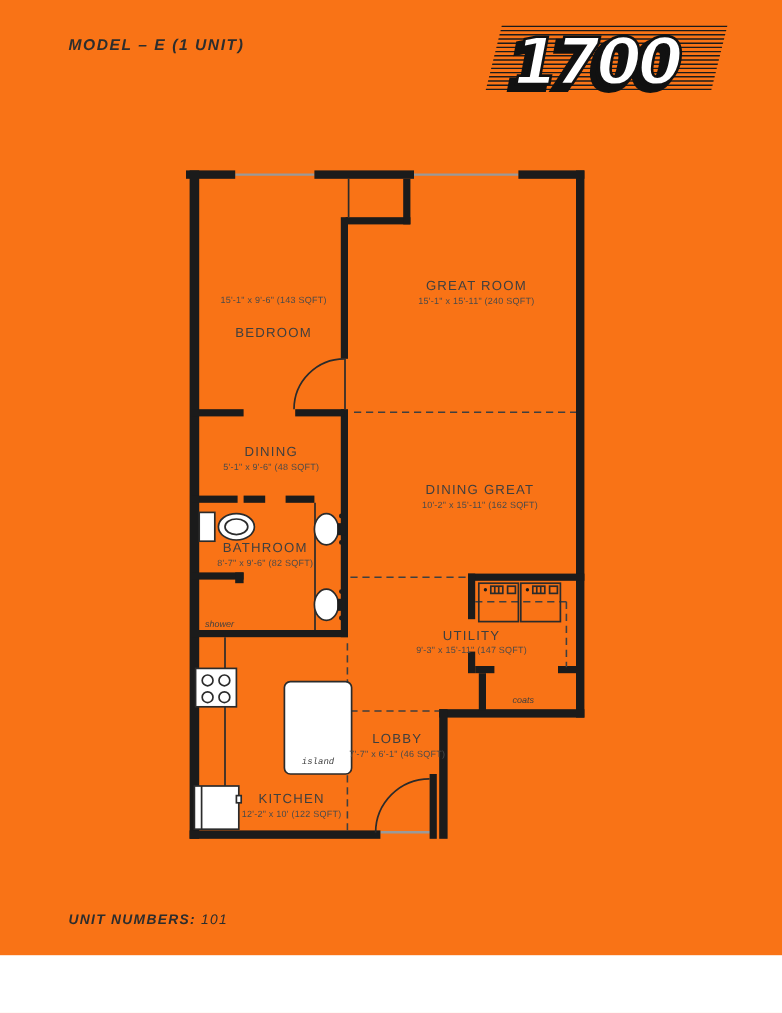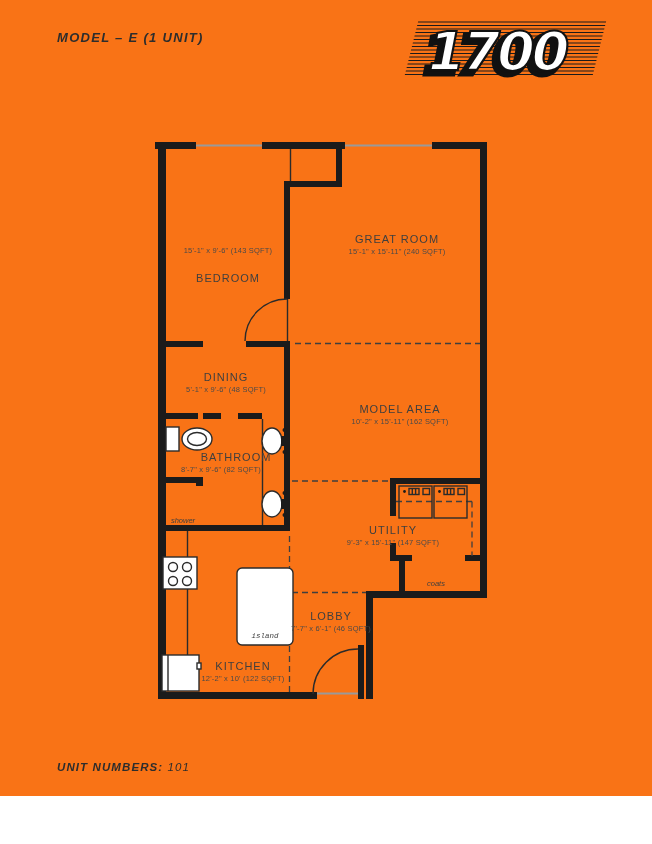--- a/index.html
+++ b/index.html
@@ -177,24 +177,24 @@
 
   <div class="room-name" style="left:228px;top:238px;margin-top:40px;">BEDROOM</div>
   <div class="room-dims" style="left:228px;top:250px;">15'-1" x 9'-6" (143 SQFT)</div>
 
   <div class="room-name" style="left:397px;top:239px;">GREAT ROOM</div>
   <div class="room-dims" style="left:397px;top:251px;">15'-1" x 15'-11" (240 SQFT)</div>
 
   <div class="room-name" style="left:226px;top:377px;">DINING</div>
   <div class="room-dims" style="left:226px;top:389px;">5'-1" x 9'-6" (48 SQFT)</div>
 
-  <div class="room-name" style="left:221px;top:457px;margin-left:15px;">BATHROOM</div>
+  <div class="room-name" style="left:221px;top:457px;">BATHROOM</div>
   <div class="room-dims" style="left:221px;top:469px;">8'-7" x 9'-6" (82 SQFT)</div>
 
-  <div class="room-name" style="left:400px;top:409px;">MODEL AREA</div>
+  <div class="room-name" style="left:400px;top:409px;">DINING GREAT</div>
   <div class="room-dims" style="left:400px;top:421px;">10'-2" x 15'-11" (162 SQFT)</div>
 
   <div class="room-name" style="left:393px;top:530px;">UTILITY</div>
   <div class="room-dims" style="left:393px;top:542px;">9'-3" x 15'-11" (147 SQFT)</div>
 
   <div class="room-name" style="left:331px;top:616px;">LOBBY</div>
   <div class="room-dims" style="left:331px;top:628px;">7'-7" x 6'-1" (46 SQFT)</div>
 
   <div class="room-name" style="left:243px;top:666px;">KITCHEN</div>
   <div class="room-dims" style="left:243px;top:678px;">12'-2" x 10' (122 SQFT)</div>

